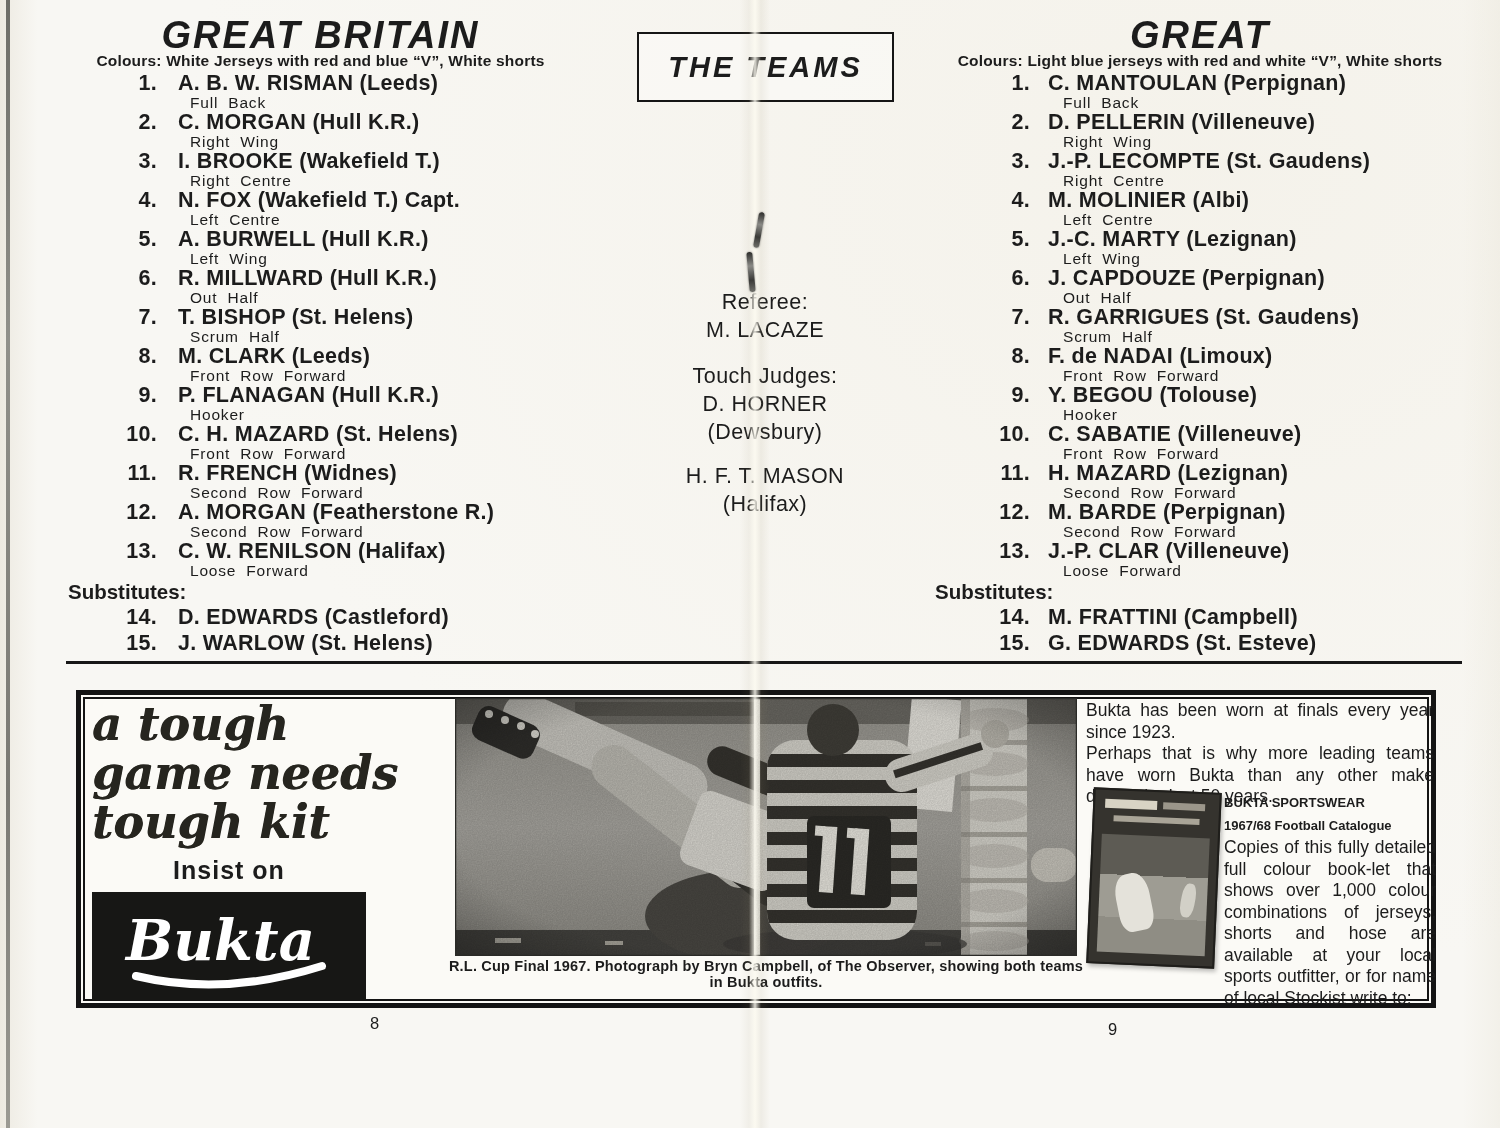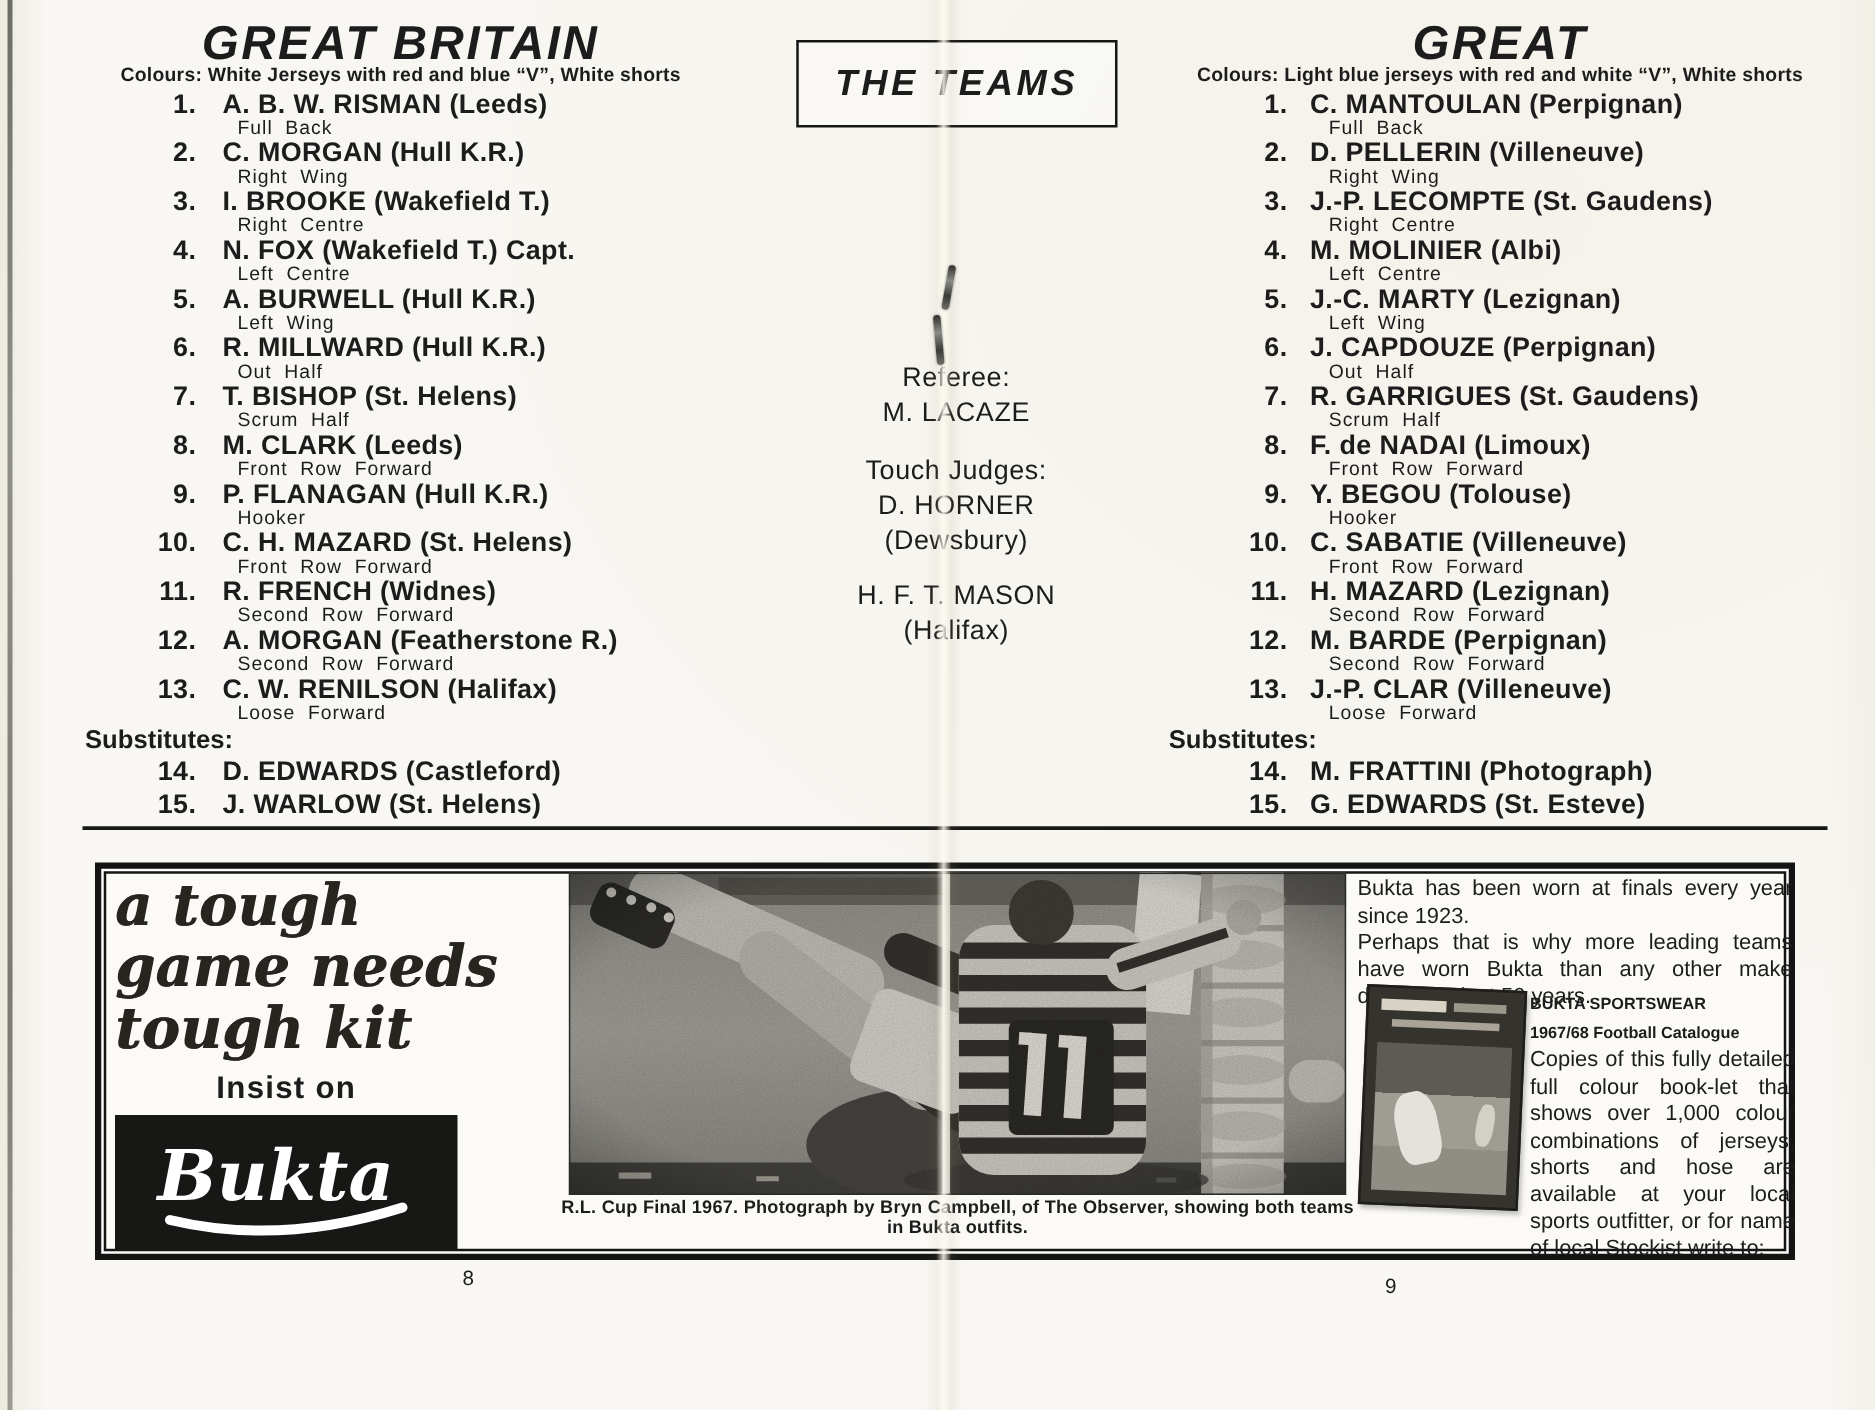--- a/index.html
+++ b/index.html
@@ -308,21 +308,21 @@
             <span class="p-name">J.-P. CLAR (Villeneuve)</span>
           </div>
           <div class="p-pos">Loose Forward</div>
         </div>
       </div>
     <div class="subs-label">Substitutes:</div>
     <div>
 
         <div class="sub-row">
           <span class="p-num">14.</span>
-          <span class="p-name">M. FRATTINI (Photograph)</span>
+          <span class="p-name">M. FRATTINI (Campbell)</span>
         </div>
 
         <div class="sub-row">
           <span class="p-num">15.</span>
           <span class="p-name">G. EDWARDS (St. Esteve)</span>
         </div>
       </div>
   </div>
 
   <div class="centre-col">

